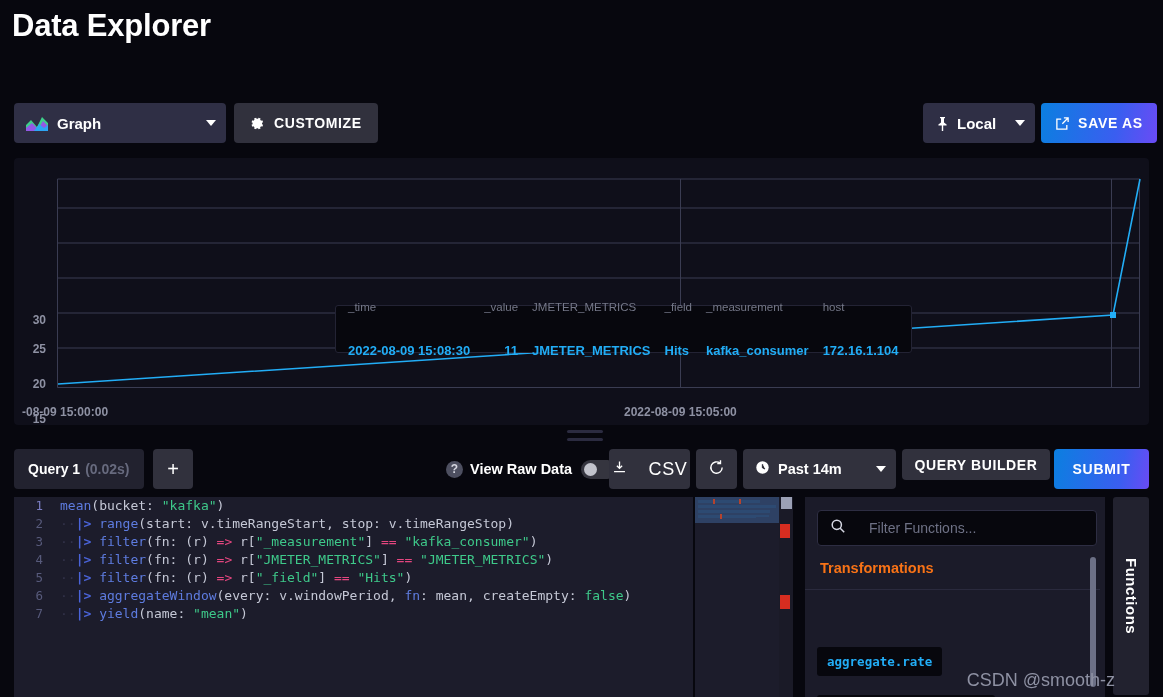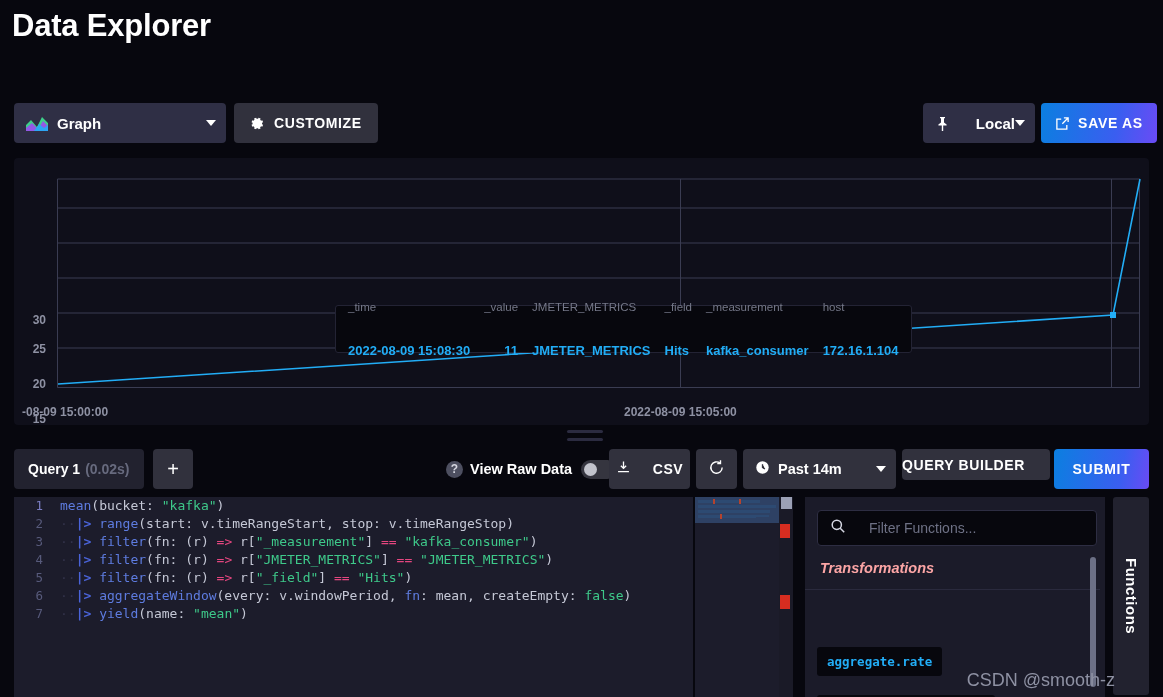--- a/index.html
+++ b/index.html
@@ -45,21 +45,21 @@
     font-size: 14px; font-weight: bold; color: #ffffff; letter-spacing: 0.6px;
   }
 
   .dropdown-local {
     position: absolute; right: 128px; top: 0; width: 112px; height: 40px;
     background: #2f2f45; border-radius: 4px; display: flex; align-items: center;
     padding: 0 10px 0 13px; cursor: pointer;
   }
   .dropdown-local .pin { margin-right: 8px; display: flex; }
   .dropdown-local .label {
-    font-size: 15px; font-weight: bold; color: #ffffff; flex: 1; text-align: right;
+    font-size: 15px; font-weight: bold; color: #ffffff; flex: 1;
   }
 
   .btn-saveas {
     position: absolute; right: 6px; top: 0; height: 40px; width: 116px;
     background: linear-gradient(100deg, #0b7fe0 0%, #3a5ef0 65%, #6a4bf5 100%);
     border-radius: 4px; display: flex; align-items: center; justify-content: center;
     cursor: pointer;
   }
   .btn-saveas .ext { margin-right: 8px; display: flex; }
   .btn-saveas .label {
@@ -134,39 +134,39 @@
   .switch i {
     position: absolute; left: 3px; top: 3px; width: 13px; height: 13px;
     border-radius: 50%; background: #c2c3cc;
   }
 
   .btn-csv {
     position: absolute; left: 609px; top: 0; width: 81px; height: 40px;
     background: #31313d; border-radius: 4px; display: flex; align-items: center;
     justify-content: center; cursor: pointer;
   }
-  .btn-csv .label { font-size: 14px; font-weight: bold; color: #ffffff; letter-spacing: 0.6px; margin-left: 22px; }
+  .btn-csv .label { font-size: 18px; font-weight: normal; color: #ffffff; letter-spacing: 0.6px; margin-left: 22px; }
 
   .btn-refresh {
     position: absolute; left: 696px; top: 0; width: 41px; height: 40px;
     background: #31313d; border-radius: 4px; display: flex; align-items: center;
     justify-content: center; cursor: pointer;
   }
 
   .dropdown-range {
     position: absolute; left: 743px; top: 0; width: 153px; height: 40px;
     background: #31313d; border-radius: 4px; display: flex; align-items: center;
     padding: 0 10px 0 12px; cursor: pointer;
   }
   .dropdown-range .label { font-size: 14.5px; font-weight: bold; color: #ffffff; flex: 1; margin-left: 8px; }
 
   .btn-qbuilder {
     position: absolute; left: 902px; top: 0; width: 148px; height: 31px;
     background: #31313d; border-radius: 4px; display: flex; align-items: center;
-    cursor: pointer;
+    justify-content: center; cursor: pointer;
   }
   .btn-qbuilder .label { font-size: 14px; font-weight: bold; color: #ffffff; letter-spacing: 0.6px; }
 
   .btn-submit {
     position: absolute; left: 1054px; top: 0; width: 95px; height: 40px;
     background: linear-gradient(100deg, #0b7fe0 0%, #3a5ef0 70%, #6a4bf5 100%);
     border-radius: 4px; display: flex; align-items: center; justify-content: center;
     cursor: pointer;
   }
   .btn-submit .label { font-size: 14px; font-weight: bold; color: #ffffff; letter-spacing: 0.7px; }
@@ -225,21 +225,21 @@
     background: #1b1b29;
   }
   .fn-search {
     position: absolute; left: 12px; top: 13px; width: 280px; height: 36px;
     background: #07070d; border: 1px solid #2d2d42; border-radius: 4px;
     display: flex; align-items: center; padding: 0 12px; cursor: text;
   }
   .fn-search .ph { font-size: 14px; color: #6e7185; margin-left: 23px; }
   .fn-title {
     position: absolute; left: 15px; top: 63px;
-    font-size: 14.5px; font-weight: bold; color: #fca5a5; font-style: italic;
+    font-size: 14.5px; font-weight: bold; color: #f97316;
   }
   .fn-sep {
     position: absolute; left: 0; top: 92px; width: 295px; height: 1px; background: #2a2a3d;
   }
   .fn-item {
     position: absolute; left: 12px; background: #07070d; border-radius: 3px;
     padding: 7px 10px; font-family: "DejaVu Sans Mono", "Liberation Mono", monospace;
     font-size: 12.5px; font-weight: bold; color: #22adf6; cursor: pointer; white-space: nowrap; margin-top: 40px;
   }
   .fn-scroll {

